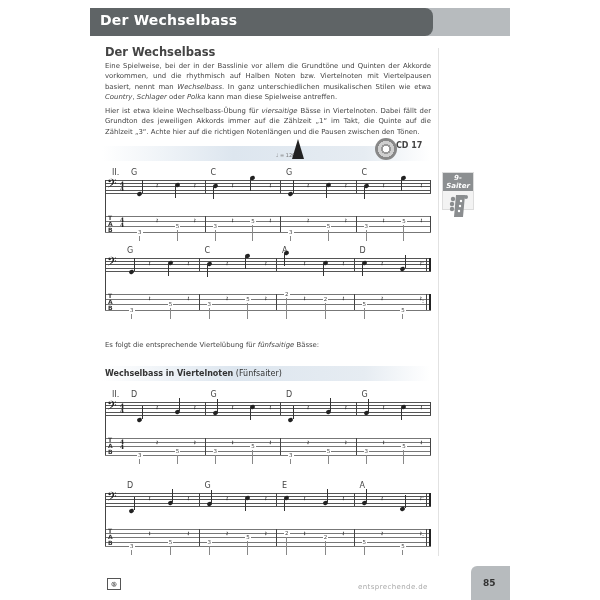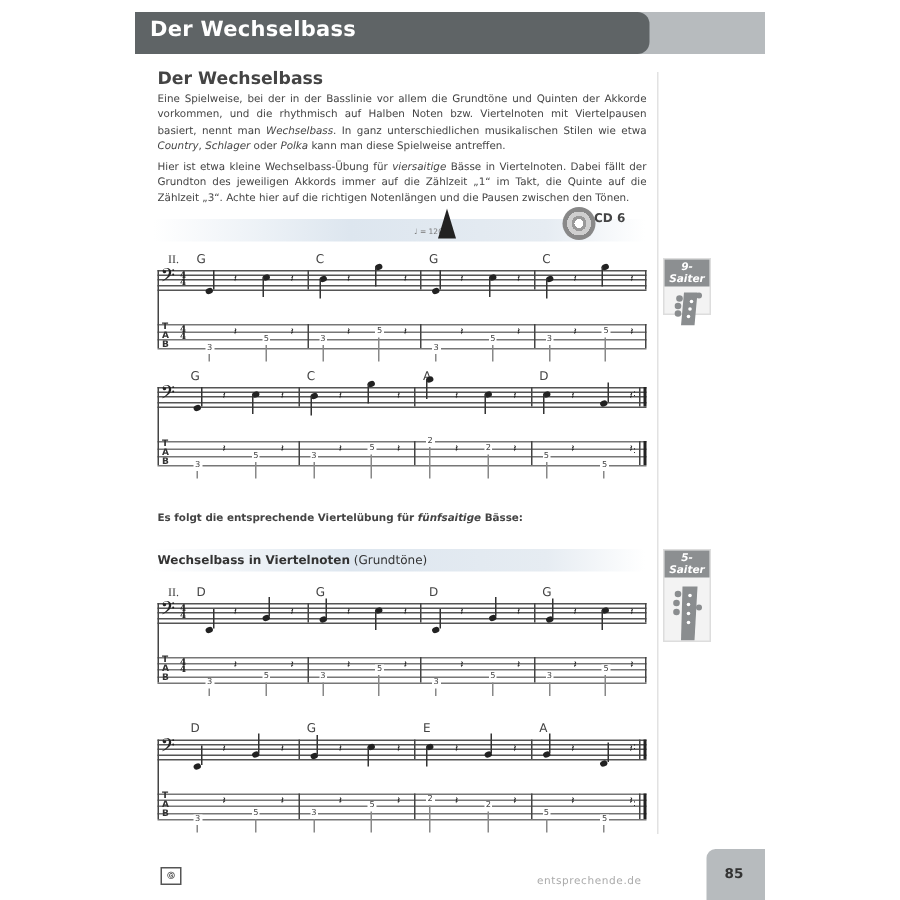--- a/index.html
+++ b/index.html
@@ -19,31 +19,31 @@
   .metronome { position:absolute; width:0; height:0; border-left:6px solid transparent; border-right:6px solid transparent; border-bottom:20px solid #222; }
   .cd-disc { position:absolute; width:22px; height:22px; border-radius:50%; background:radial-gradient(circle,#fff 0 3px,#999 3px 5px,#cfcfcf 5px 8px,#888 8px 11px); }
   .cd-label { position:absolute; font-size:8px; font-weight:bold; color:#444; }
   .side-card { position:absolute; left:352px; width:30px; background:#f3f3f3; border:1px solid #ddd; }
   .side-card .lbl { background:#8c8f91; color:#fff; font-size:7px; font-style:italic; font-weight:bold; text-align:center; padding:1px 0; }
   .side-card svg { display:block; margin:2px auto; }
   .system { position:absolute; left:15px; width:326px; }
   .staff-line { position:absolute; left:0; width:326px; height:1px; background:#555; }
   .barline { position:absolute; width:1px; background:#444; }
   .chord { position:absolute; font-size:8px; color:#444; }
-  .roman { position:absolute; font-size:8px; color:#444;font-family:Liberation Serif, serif; }
+  .roman { position:absolute; font-size:8px; color:#444; }
   .note { position:absolute; width:5px; height:4px; background:#222; border-radius:50%; transform:rotate(-20deg); }
   .stem { position:absolute; width:1px; background:#333; }
   .rest { position:absolute; font-size:7px; color:#222; font-family:"DejaVu Sans", sans-serif; }
   .fret { position:absolute; font-size:5.5px; color:#444; background:#fff; padding:0 1px; line-height:6px; }
   .clef { position:absolute; font-size:15px; color:#222; font-family:"DejaVu Serif", serif; line-height:15px; }
   .timesig { position:absolute; font-size:6px; font-weight:bold; color:#222; line-height:5px; text-align:center; font-family:"DejaVu Serif", serif; }
   .tab-letters { position:absolute; font-size:6px; font-weight:bold; color:#333; line-height:6px; }
   .final-bar { position:absolute; width:2px; background:#222; }
   .repeat-dots { position:absolute; font-size:6px; color:#222; line-height:5px; }
-  .intro-line { position:absolute; left:15px; font-size:6.9px; color:#444;font-weight:bold; }
+  .intro-line { position:absolute; left:15px; font-size:6.9px; color:#444; }
   .footer-logo { position:absolute; left:17px; top:578px; width:12px; height:10px; border:1px solid #555; font-size:5px; text-align:center; line-height:10px; color:#444; font-weight:bold; }
   .footer-site { position:absolute; left:268px; top:583px; font-size:7px; color:#aaa; letter-spacing:0.4px; }
   .page-num-box { position:absolute; left:381px; top:566px; width:39px; height:34px; background:#b7bbbe; border-radius:6px 0 0 0; }
   .page-num { position:absolute; left:393px; top:578px; font-size:9px; font-weight:bold; color:#333; }
 </style>
 </head>
 <body>
 
 <div class="page">
   <div class="header-band"></div>
@@ -52,21 +52,21 @@
   <div class="margin-line"></div>
 
   <div class="section-title">Der Wechselbass</div>
   <div class="para" id="para1" style="top:61px;"><span>Eine Spielweise, bei der in der Basslinie vor allem die Grundtöne und Quinten der Akkorde vorkommen, und die rhythmisch auf Halben Noten bzw. Viertelnoten mit Viertelpausen basiert, nennt man </span><i>Wechselbass</i><span>. In ganz unterschiedlichen musikalischen Stilen wie etwa </span><i>Country</i><span>, </span><i>Schlager</i><span> oder </span><i>Polka</i><span> kann man diese Spielweise antreffen.</span></div>
   <div class="para" id="para2" style="top:106px;"><span>Hier ist etwa kleine Wechselbass-Übung für </span><i>viersaitige</i><span> Bässe in Viertelnoten. Dabei fällt der Grundton des jeweiligen Akkords immer auf die Zählzeit „1“ im Takt, die Quinte auf die Zählzeit „3“. Achte hier auf die richtigen Notenlängen und die Pausen zwischen den Tönen.</span></div>
 
   <div class="ex-bar" style="top:146px;"></div>
   <div class="tempo" style="left:186px; top:152px;">♩ = 120</div>
   <div class="metronome" style="left:202px; top:139px;"></div>
   <div class="cd-disc" style="left:285px; top:138px;"></div>
-  <div class="cd-label" style="left:306px; top:141px;">CD 6</div>
+  <div class="cd-label" style="left:306px; top:141px;">CD 17</div>
 
   <div class="side-card" style="top:172px; height:36px;">
     <div class="lbl">9-Saiter</div>
     <svg width="22" height="24" viewBox="0 0 22 24">
       <path d="M9 2 L18 2 L16 24 L7 24 Z" fill="#8a8d8f"></path>
       <circle cx="6" cy="6" r="2.2" fill="#8a8d8f"></circle>
         <circle cx="5" cy="11" r="2.2" fill="#8a8d8f"></circle>
       <circle cx="5" cy="16" r="2.2" fill="#8a8d8f"></circle>
         <circle cx="14" cy="8" r="1.2" fill="#fff"></circle>
       <circle cx="13" cy="13" r="1.2" fill="#fff"></circle>
@@ -233,36 +233,22 @@
       <div class="final-bar" style="left: 324px; top: 48px; height: 15.6px;"></div>
       <div class="barline" style="left: 321px; top: 12px; height: 12.8px;"></div>
       <div class="barline" style="left: 321px; top: 48px; height: 15.6px;"></div>
       <div class="repeat-dots" style="left: 317px; top: 14px;">:</div>
       <div class="repeat-dots" style="left: 317px; top: 52px;">:</div>
     </div>
 
   <div class="intro-line" id="intro2" style="top:341px;"><span>Es folgt die entsprechende Viertelübung für </span><i>fünfsaitige</i><span> Bässe:</span></div>
 
   <div class="ex-bar" style="top:366px;"></div>
-  <div class="ex-title" style="top:369px;"><b>Wechselbass in Viertelnoten</b><span> (Grundtöne)</span></div>
-
-  <div class="side-card" style="top:366px; height:60px;">
-    <div class="lbl">5-Saiter</div>
-    <svg width="22" height="40" viewBox="0 0 22 40">
-      <path d="M8 4 L18 4 L16 40 L7 40 Z" fill="#8a8d8f"></path>
-      <circle cx="5" cy="9" r="2.2" fill="#8a8d8f"></circle>
-        <circle cx="4" cy="15" r="2.2" fill="#8a8d8f"></circle>
-      <circle cx="4" cy="21" r="2.2" fill="#8a8d8f"></circle>
-        <circle cx="19" cy="18" r="2" fill="#8a8d8f"></circle>
-      <circle cx="13" cy="10" r="1.2" fill="#fff"></circle>
-        <circle cx="12" cy="16" r="1.2" fill="#fff"></circle>
-      <circle cx="12" cy="22" r="1.2" fill="#fff"></circle>
-        <circle cx="12" cy="28" r="1.2" fill="#fff"></circle>
-    </svg>
-  </div>
+  <div class="ex-title" style="top:369px;"><b>Wechselbass in Viertelnoten</b><span> (Fünfsaiter)</span></div>
+
 
   <div id="ex2-sys0" class="system" style="top:390px;">
       <div class="roman" style="left: 7px; top: 0px;">II.</div>
       <div class="staff-line" style="top: 12px;"></div>
       <div class="staff-line" style="top: 15.2px;"></div>
       <div class="staff-line" style="top: 18.4px;"></div>
       <div class="staff-line" style="top: 21.6px;"></div>
       <div class="staff-line" style="top: 24.8px;"></div>
       <div class="staff-line" style="top: 48px; background: rgb(119, 119, 119);"></div>
       <div class="staff-line" style="top: 52.2px; background: rgb(119, 119, 119);"></div>

